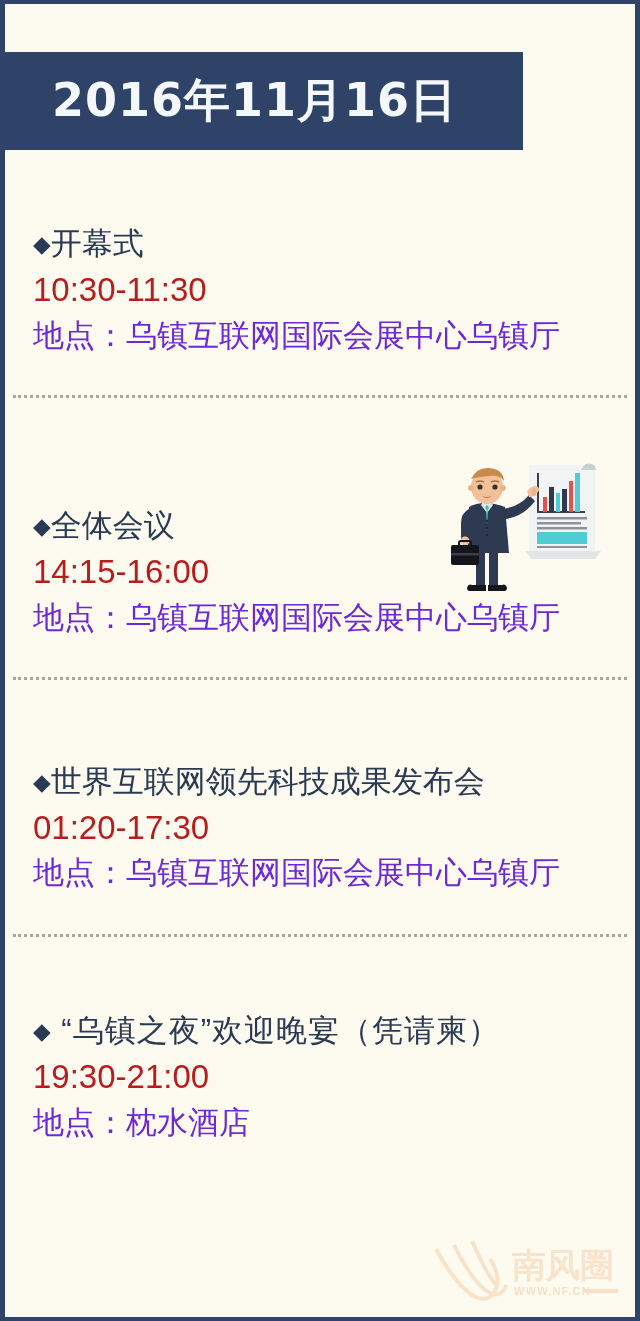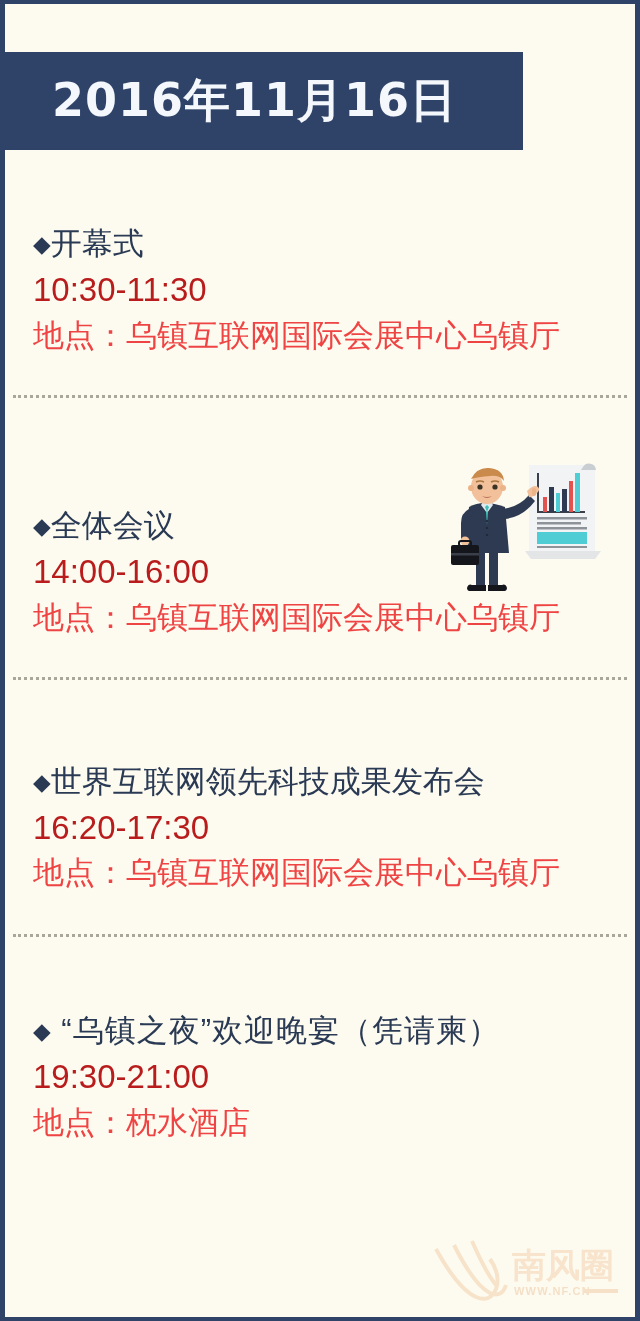--- a/index.html
+++ b/index.html
@@ -71,21 +71,21 @@
     font-size: 23px;
     vertical-align: 2px;
   }
   .event-time {
     color: #b91c1c;
     font-size: 33px;
     line-height: 1.45;
     letter-spacing: 0px;
   }
   .event-location {
-    color: #ef4444;
+    color: #6d28d9;
     font-size: 31px;
     line-height: 1.45;
   }
 
   .divider {
     height: 0;
     border-top: 3px dotted #a9a79a;
     margin: 0 8px;
   }
 
@@ -128,31 +128,31 @@
       <div class="event-time">10:30-11:30</div>
       <div class="event-location">地点：乌镇互联网国际会展中心乌镇厅</div>
     </div>
 
     <div class="divider"></div>
 
     <div class="event" style="padding-top:86px;padding-bottom:36px;">
       <div class="event-title">
         <span class="bullet-icon">◆</span><span>全体会议</span>
       </div>
-      <div class="event-time">14:00-16:00</div>
+      <div class="event-time">14:15-16:00</div>
       <div class="event-location">地点：乌镇互联网国际会展中心乌镇厅</div>
     </div>
 
     <div class="divider"></div>
 
     <div class="event" style="padding-top:60px;padding-bottom:38px;">
       <div class="event-title">
         <span class="bullet-icon">◆</span><span>世界互联网领先科技成果发布会</span>
       </div>
-      <div class="event-time">16:20-17:30</div>
+      <div class="event-time">01:20-17:30</div>
       <div class="event-location">地点：乌镇互联网国际会展中心乌镇厅</div>
     </div>
 
     <div class="divider"></div>
 
     <div class="event" style="padding-top:52px;">
       <div class="event-title" style="letter-spacing:1px;">
         <span class="bullet-icon">◆</span>&nbsp;<span>“乌镇之夜”欢迎晚宴（凭请柬）</span>
       </div>
       <div class="event-time">19:30-21:00</div>

